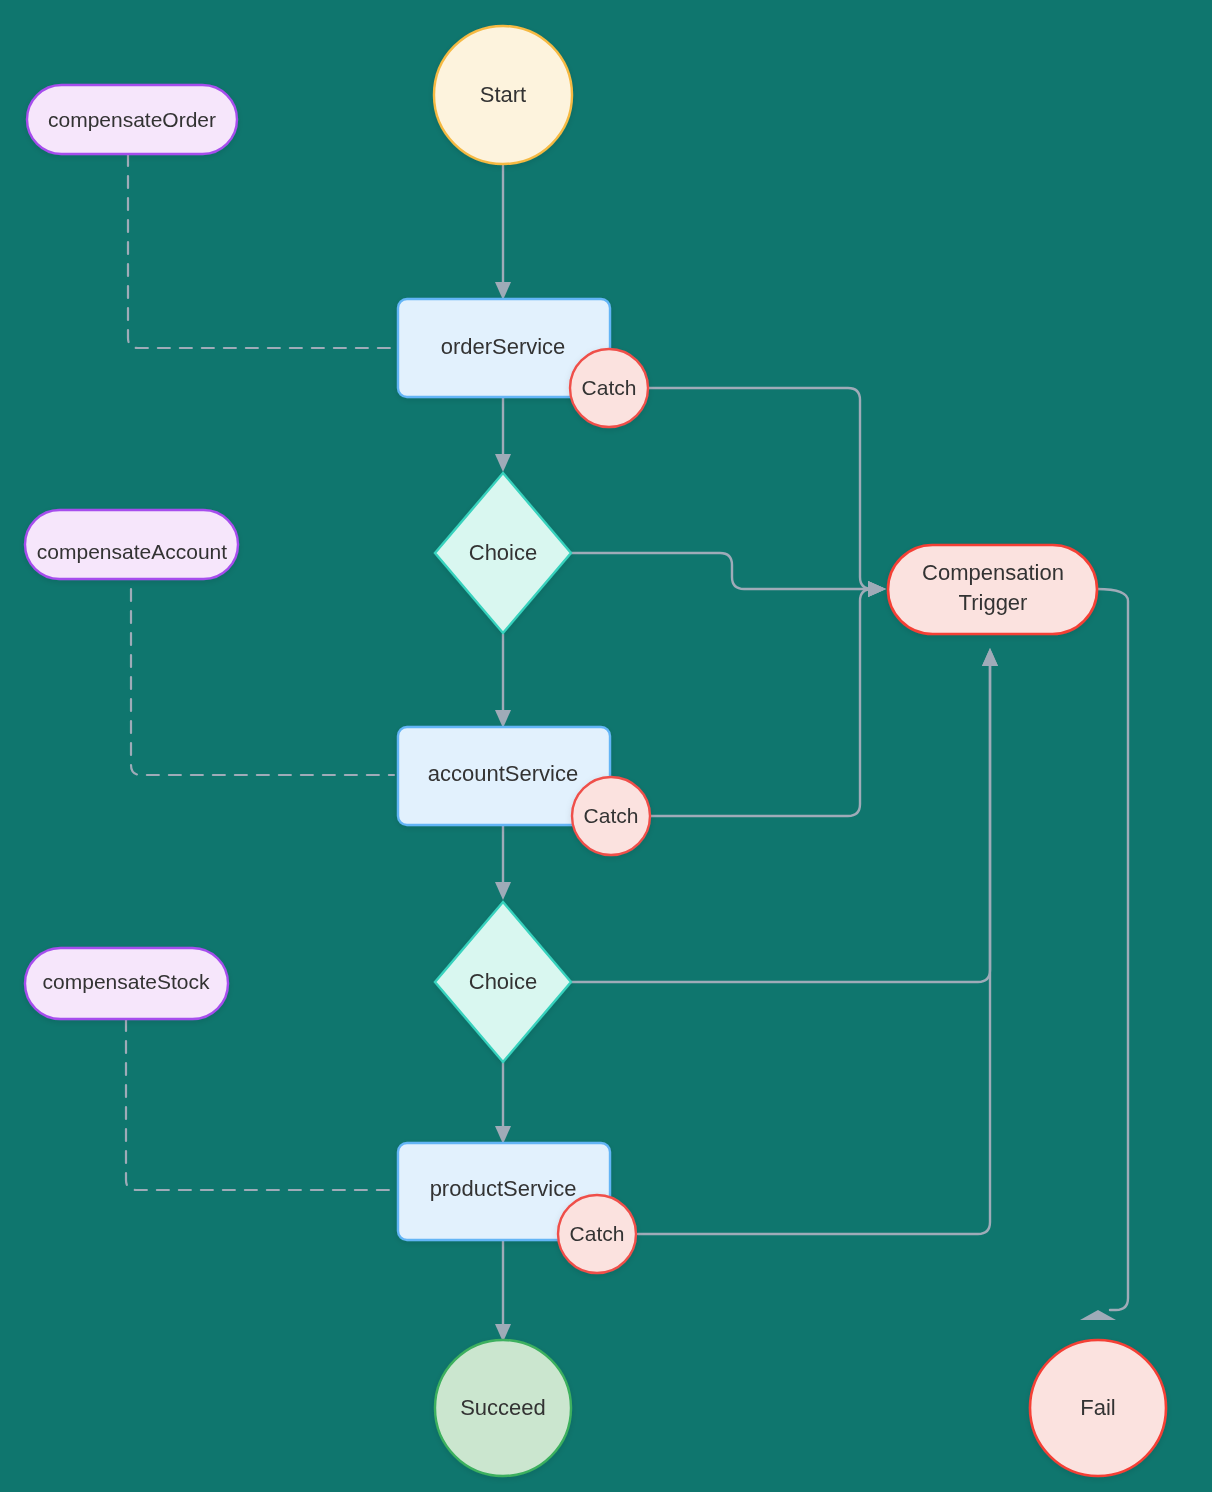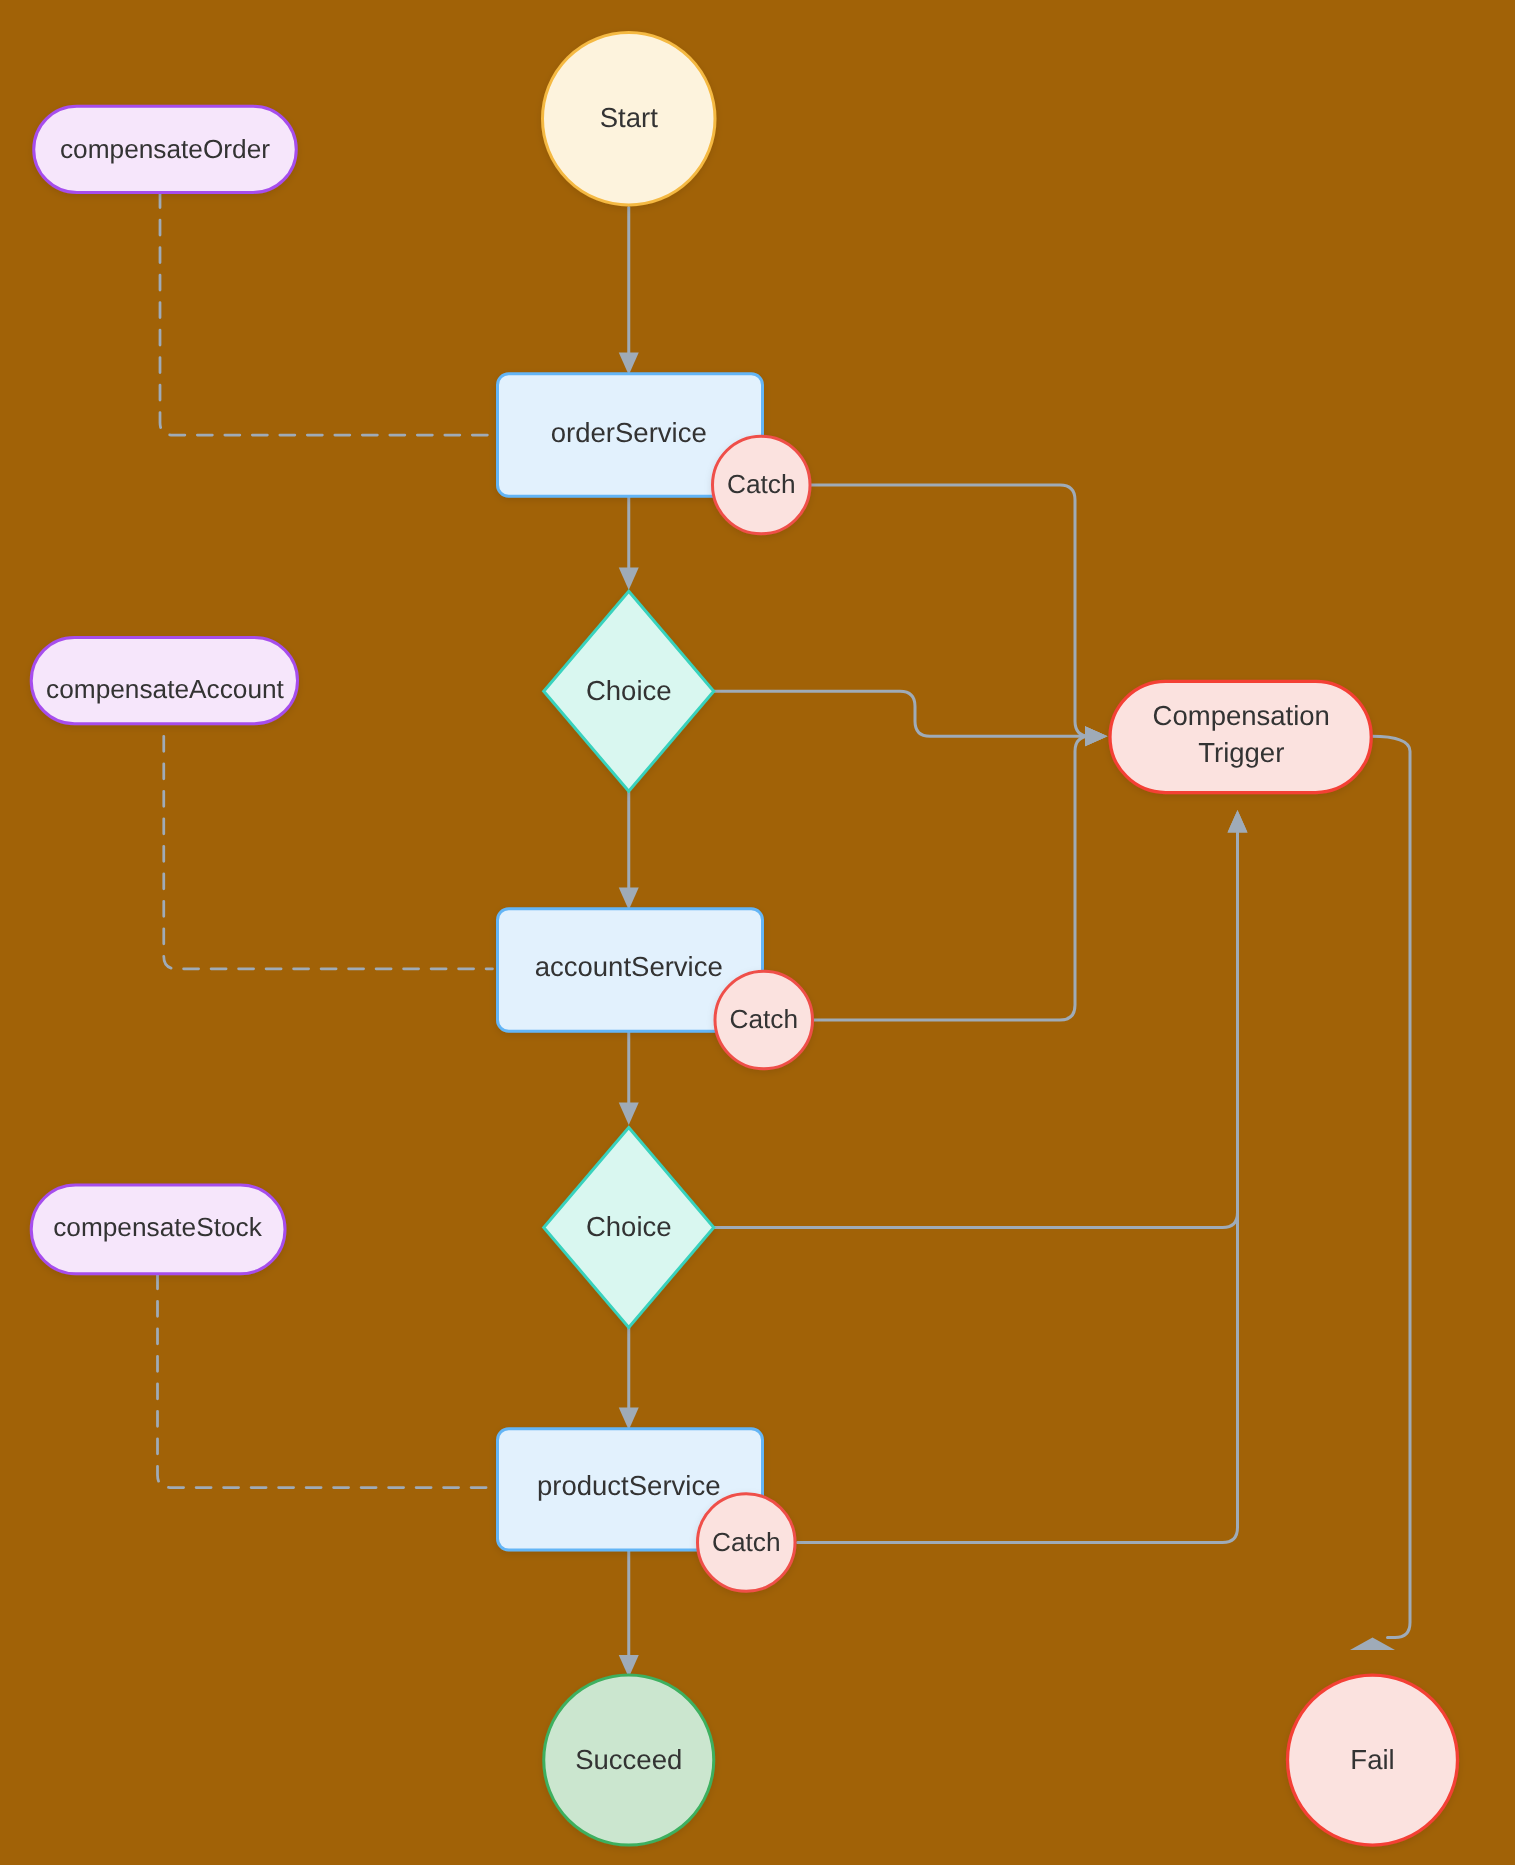--- a/index.html
+++ b/index.html
@@ -10,21 +10,21 @@
   body {
     width: 1212px;
     height: 1492px;
     font-family: "Liberation Sans", sans-serif;
     overflow: hidden;
   }
   #diagram-root {
     position: relative;
     width: 1212px;
     height: 1492px;
-    background: #a16207;
+    background: #0f766e;
   }
   svg.flow {
     display: block;
     width: 1212px;
     height: 1492px;
   }
   .node-label {
     font-family: "Liberation Sans", sans-serif;
     font-size: 22px;
     fill: #333333;

